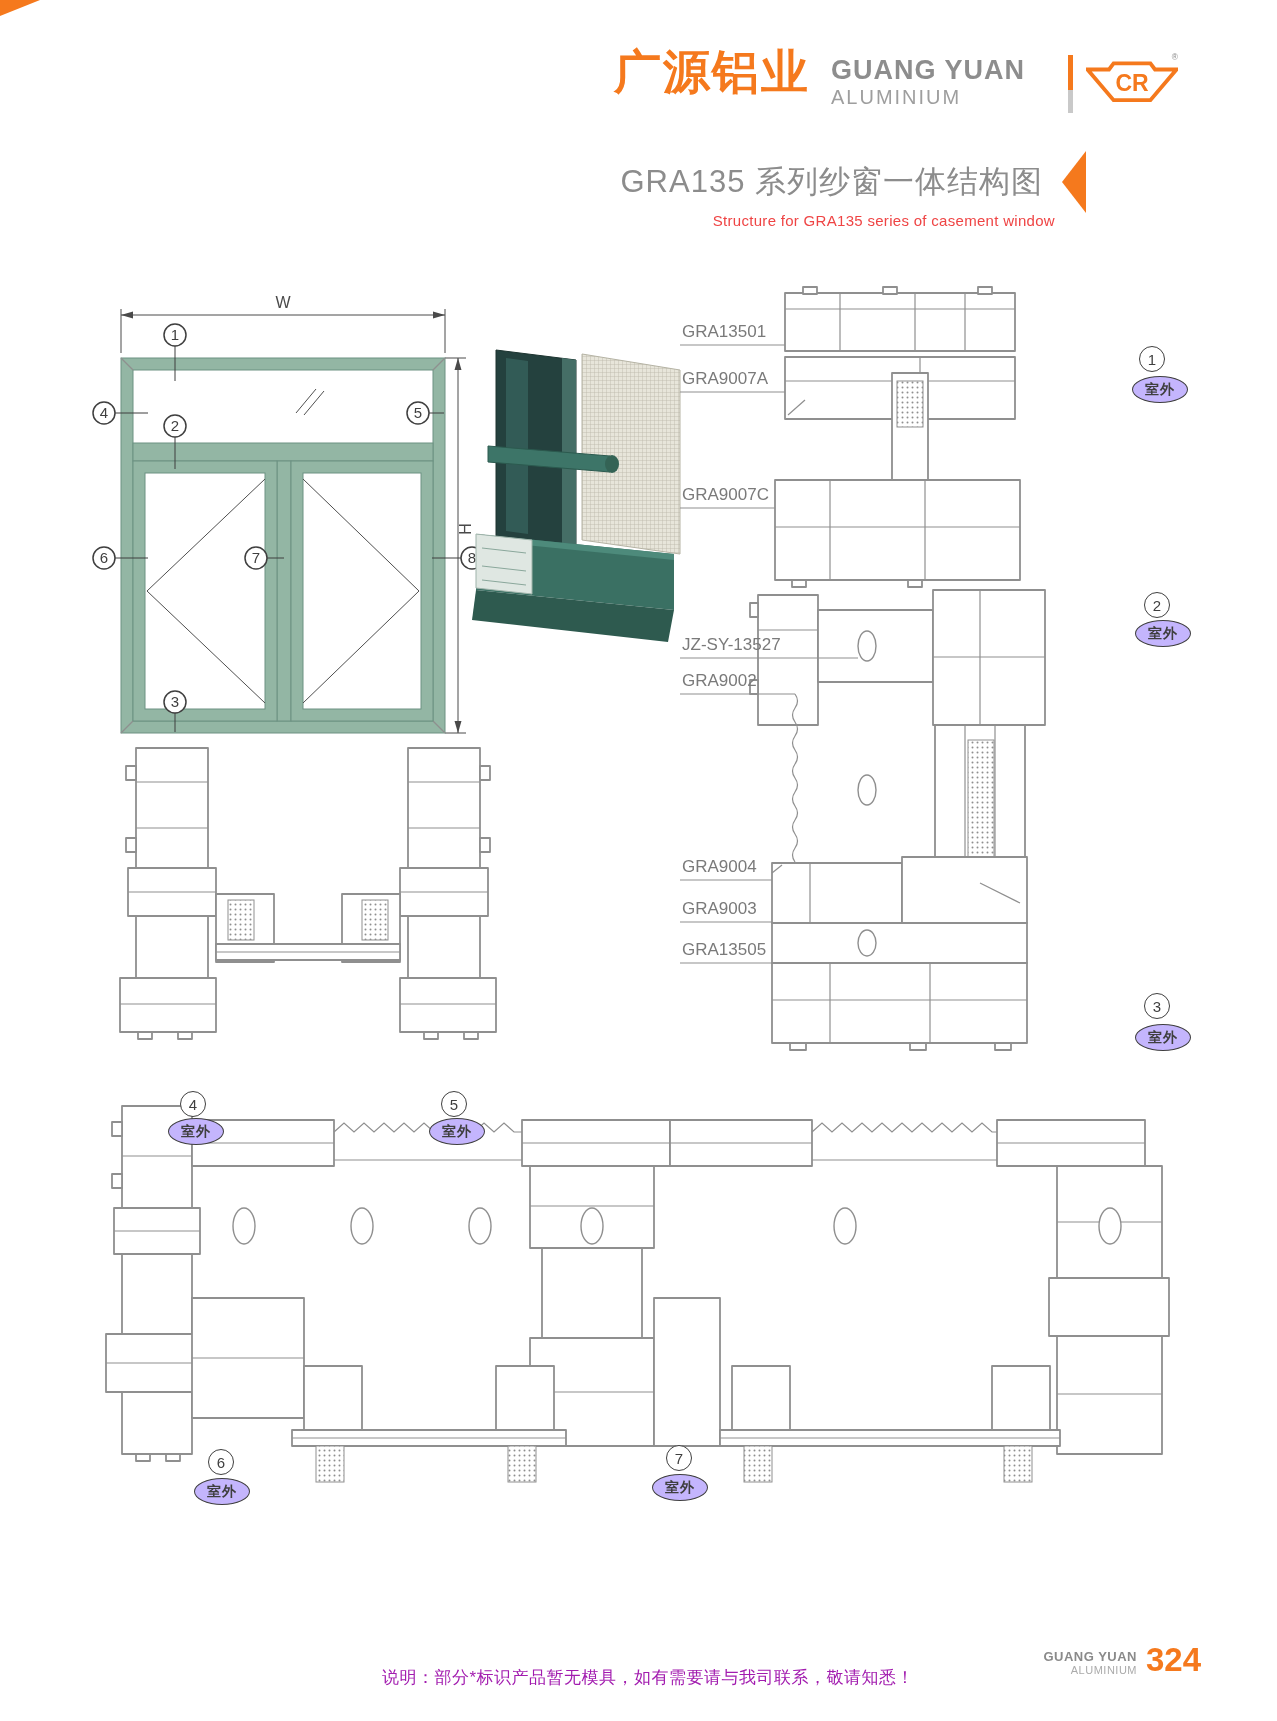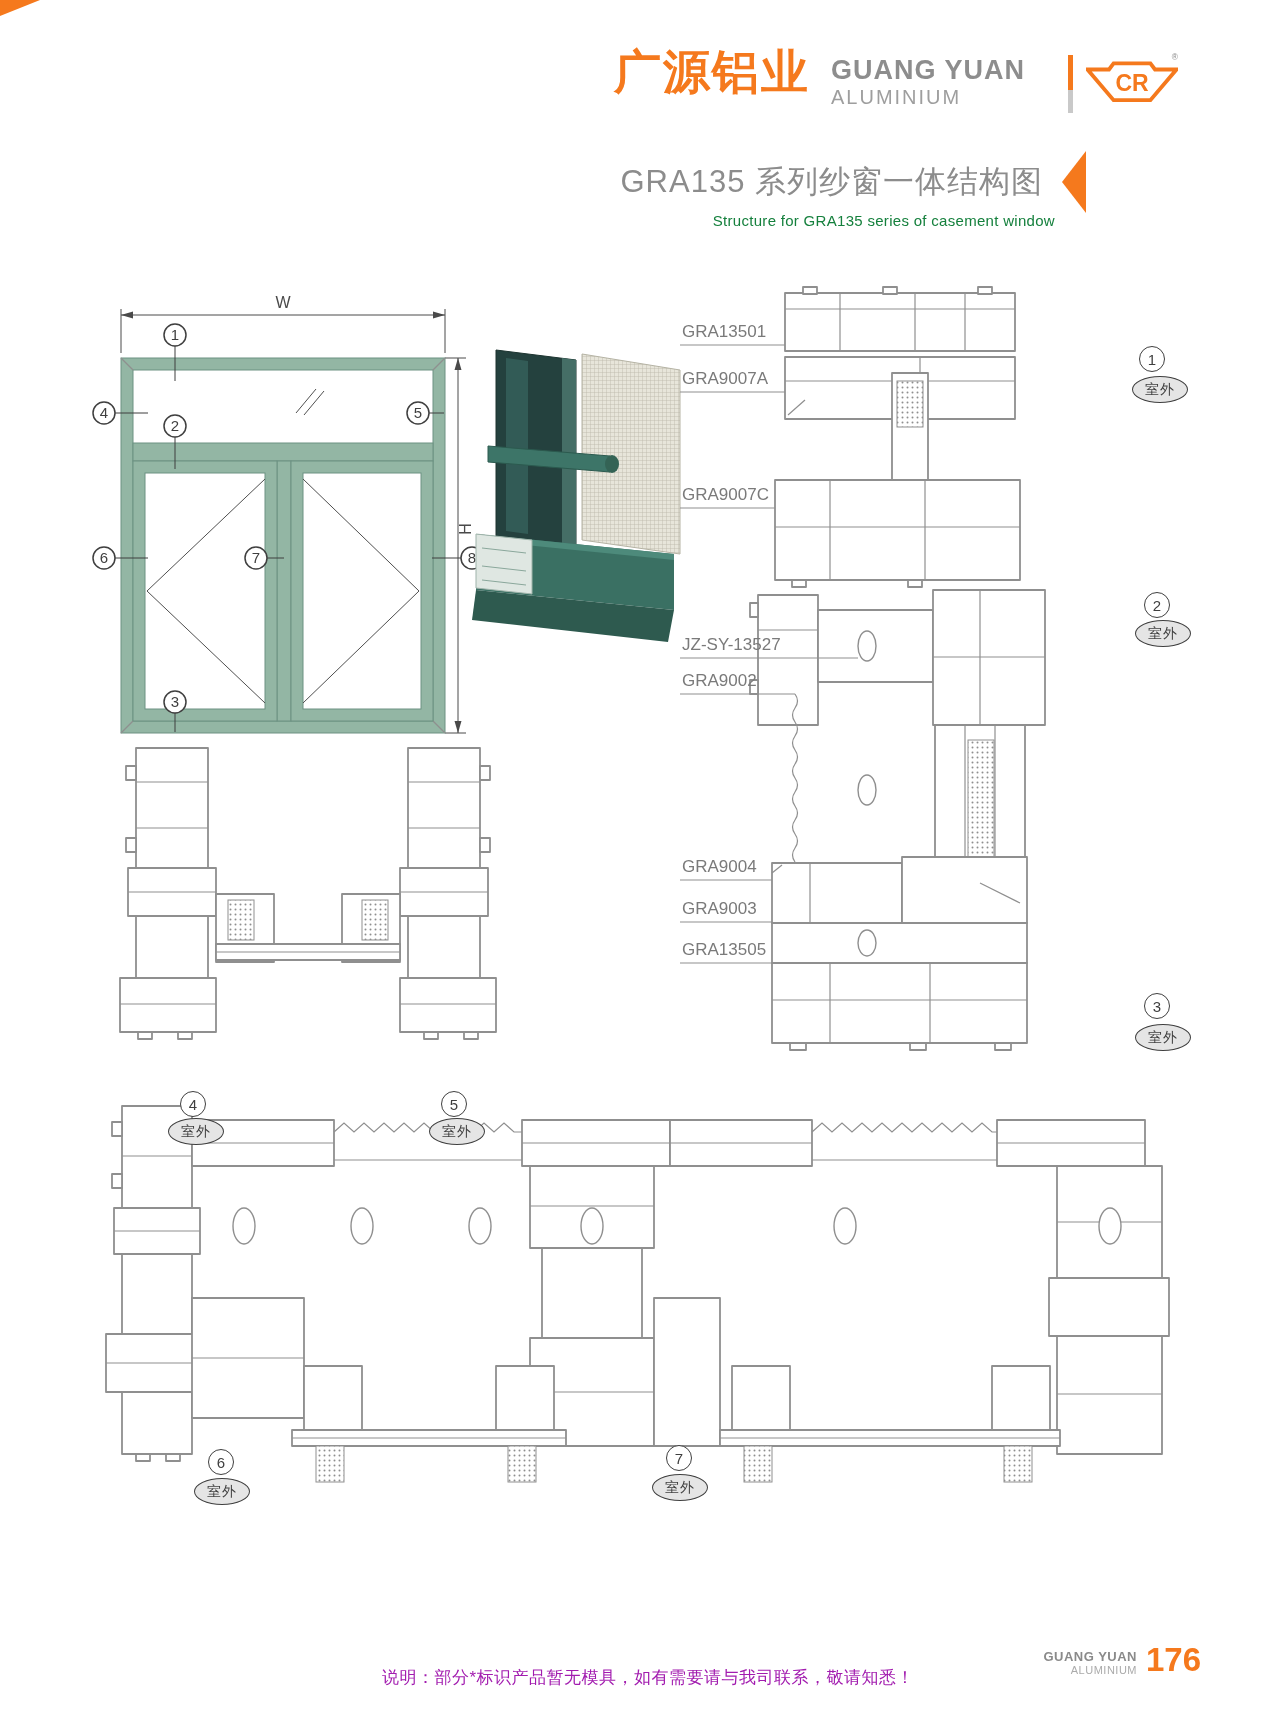--- a/index.html
+++ b/index.html
@@ -28,38 +28,38 @@
   .brand-en .l1{display:block;font-size:27px;font-weight:bold;color:#8d8d8d;letter-spacing:1px;}
   .brand-en .l2{display:block;font-size:20px;color:#9e9e9e;letter-spacing:2px;margin-top:3px;}
   .brand-divider{
     position:absolute;left:1068px;top:55px;width:5px;height:58px;
     background:linear-gradient(to bottom,#f5791d 0,#f5791d 60%,#c9c9c9 60%,#c9c9c9 100%);
   }
 
   
   .title-block{position:absolute;right:222px;top:152px;text-align:right;}
   .title-main{margin:12px;font-size:31px;font-weight:500;color:#8c8c8c;letter-spacing:1px;line-height:1.15;}
-  .title-sub{margin:5px 0 0 0;font-size:15px;color:#15803d;letter-spacing:.3px;}
+  .title-sub{margin:5px 0 0 0;font-size:15px;color:#ef4444;letter-spacing:.3px;}
   .title-arrow{
     position:absolute;left:1062px;top:151px;width:0;height:0;
     border-right:24px solid #f5791d;border-top:31px solid transparent;border-bottom:31px solid transparent;
   }
 
   
   .marker-num{
     position:absolute;width:26px;height:26px;box-sizing:border-box;
     border:1.6px solid #3f3f3f;border-radius:50%;background:#fff;
     display:flex;align-items:center;justify-content:center;
     font-size:15px;color:#3f3f3f;
   }
   .marker-outdoor{
     position:absolute;width:56px;height:27px;box-sizing:border-box;
-    border:1.8px solid #3f3f3f;border-radius:50%;background:#e5e5e5;
+    border:1.8px solid #3f3f3f;border-radius:50%;background:#c4b5fd;
     display:flex;align-items:center;justify-content:center;
-    font-size:14px;font-weight:normal;color:#3f3f3f;letter-spacing:1px;white-space:nowrap;
+    font-size:14px;font-weight:bold;color:#3f3f3f;letter-spacing:1px;white-space:nowrap;
   }
 
   
   .footer-note{position:absolute;left:382px;top:1666px;font-size:17px;color:#a21caf;letter-spacing:.5px;}
   .footer-brand{position:absolute;right:140px;top:1650px;text-align:right;line-height:1;}
   .footer-brand .l1{display:block;font-size:13px;font-weight:bold;color:#8a8a8a;letter-spacing:.5px;}
   .footer-brand .l2{display:block;font-size:11px;color:#ababab;letter-spacing:.5px;margin-top:2px;}
   .footer-page{position:absolute;left:1146px;top:1643px;font-size:33px;font-weight:bold;color:#f5791d;line-height:1;}
 
   svg text{font-family:"Liberation Sans", sans-serif;}
@@ -445,15 +445,15 @@
   <div class="marker-outdoor" style="left:194px;top:1478px">室外</div>
 
   <div class="marker-num" style="left:666px;top:1445px">7</div>
   <div class="marker-outdoor" style="left:652px;top:1474px">室外</div>
 
   <div class="footer-note">说明：部分*标识产品暂无模具，如有需要请与我司联系，敬请知悉！</div>
   <div class="footer-brand">
     <span class="l1">GUANG YUAN</span>
     <span class="l2">ALUMINIUM</span>
   </div>
-  <div class="footer-page">176</div>
+  <div class="footer-page">324</div>
 
 </div>
 
 </body></html>

